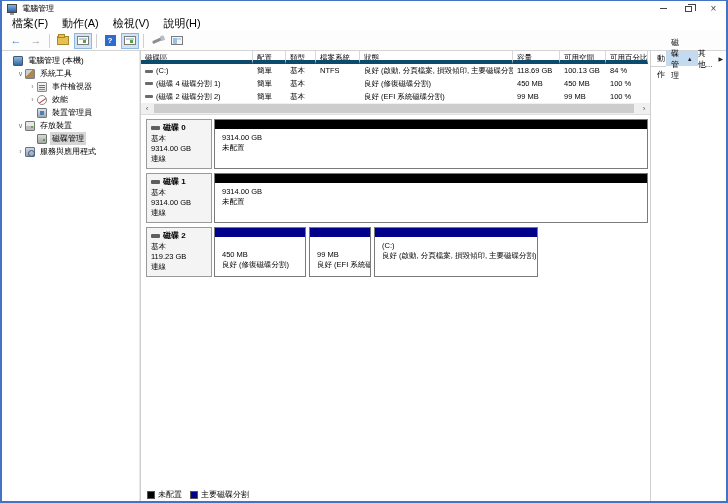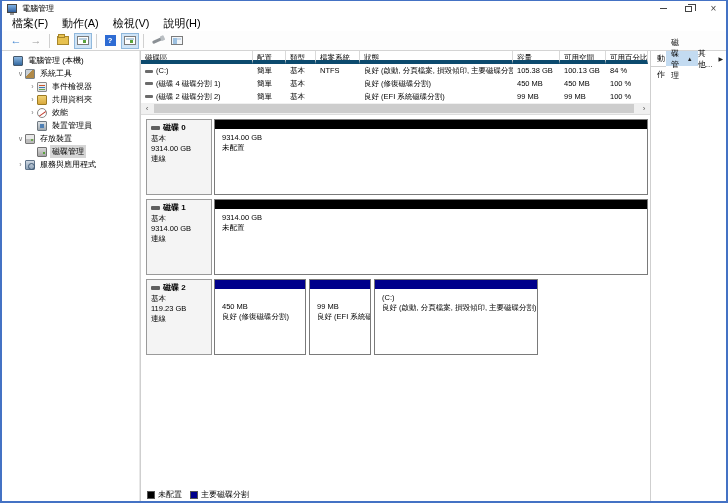--- a/index.html
+++ b/index.html
@@ -84,21 +84,21 @@
   .vt-head .cell { border-right:1px solid #d9d9d9; border-bottom:4px solid #0c4a6e; height:13px; line-height:13px; }
   .cell { padding-left:4px; white-space:nowrap; overflow:hidden; font-size:7.5px; }
   .vol-ic { display:inline-block; width:8px; height:3px; background:#6b6b6b; margin-right:3px; vertical-align:middle; border-radius:1px; }
   
   .hscroll { height:12px; background:#f0f0f0; position:relative; flex:0 0 auto; border-bottom:1px solid #dcdcdc; }
   .hs-arrow { position:absolute; top:0; width:12px; height:12px; color:#5a5a5a; font-size:8px; line-height:12px; text-align:center; }
   .hs-left { left:0; } .hs-right { right:0; }
   .hs-thumb { position:absolute; top:1px; bottom:1px; left:13px; right:16px; background:#cdcdcd; }
   
   .graphics { flex:1; position:relative; padding:4px 2px 0 5px; overflow:hidden; }
-  .disk-row { display:flex; height:76px; margin-bottom:4px; }
+  .disk-row { display:flex; height:50px; margin-bottom:4px; }
   .disk-info { width:66px; flex:0 0 auto; border:1px solid #9a9a9a; background:#f4f4f4; padding:2px 0 0 4px; }
   .disk-name { display:flex; align-items:center; font-weight:bold; font-size:8px; margin-bottom:1px; }
   .disk-ic { width:9px; height:4px; background:#5f5f5f; border-radius:1px; margin-right:3px; }
   .disk-line { font-size:7.5px; line-height:10px; white-space:nowrap; }
   .disk-graphic { flex:1; display:flex; margin-left:2px; min-width:0; }
   .region { border:1px solid #7a7a7a; background:#fff; display:flex; flex-direction:column; margin-right:3px; overflow:hidden; flex:0 0 auto; }
   .region.full { flex:1 1 auto; margin-right:0; }
   .band { height:9px; flex:0 0 auto; }
   .band.unallocated { background:#000; }
   .band.primary { background:#00008b; }
@@ -189,25 +189,20 @@
         <span class="ticon i-systools"></span>
         <span class="tlabel">系統工具</span>
       </div>
       <div class="tree-item lvl2">
         <span class="expander">›</span>
         <span class="ticon i-event"></span>
         <span class="tlabel">事件檢視器</span>
       </div>
       <div class="tree-item lvl2">
         <span class="expander">›</span>
-        <span class="ticon i-sharefolder"></span>
-        <span class="tlabel">共用資料夾</span>
-      </div>
-      <div class="tree-item lvl2">
-        <span class="expander">›</span>
         <span class="ticon i-perf"></span>
         <span class="tlabel">效能</span>
       </div>
       <div class="tree-item lvl2">
         <span class="expander"></span>
         <span class="ticon i-devmgr"></span>
         <span class="tlabel">裝置管理員</span>
       </div>
       <div class="tree-item lvl1">
         <span class="expander">∨</span>
@@ -240,21 +235,21 @@
           <div class="cell">容量</div>
           <div class="cell">可用空間</div>
           <div class="cell">可用百分比</div>
         </div>
         <div class="vt-row">
           <div class="cell"><span class="vol-ic"></span><span>(C:)</span></div>
           <div class="cell">簡單</div>
           <div class="cell">基本</div>
           <div class="cell">NTFS</div>
           <div class="cell">良好 (啟動, 分頁檔案, 損毀傾印, 主要磁碟分割)</div>
-          <div class="cell">105.38 GB</div>
+          <div class="cell">118.69 GB</div>
           <div class="cell">100.13 GB</div>
           <div class="cell">84 %</div>
         </div>
         <div class="vt-row">
           <div class="cell"><span class="vol-ic"></span><span>(磁碟 4 磁碟分割 1)</span></div>
           <div class="cell">簡單</div>
           <div class="cell">基本</div>
           <div class="cell"></div>
           <div class="cell">良好 (修復磁碟分割)</div>
           <div class="cell">450 MB</div>

